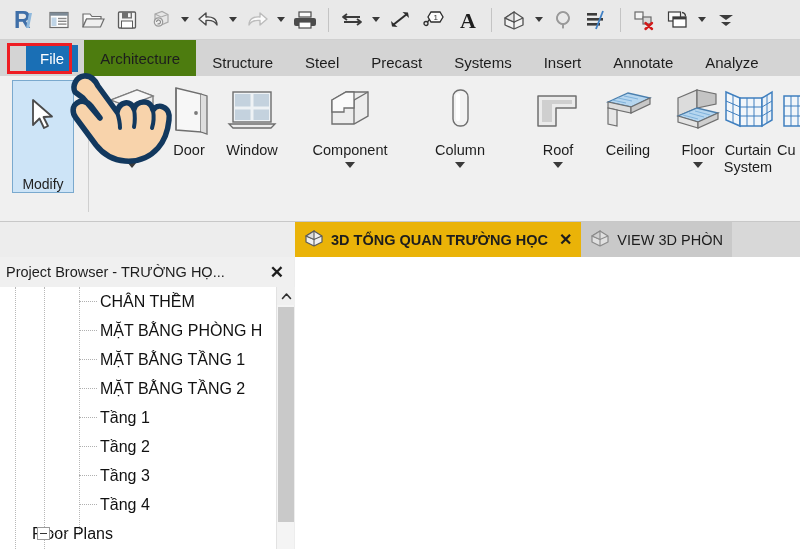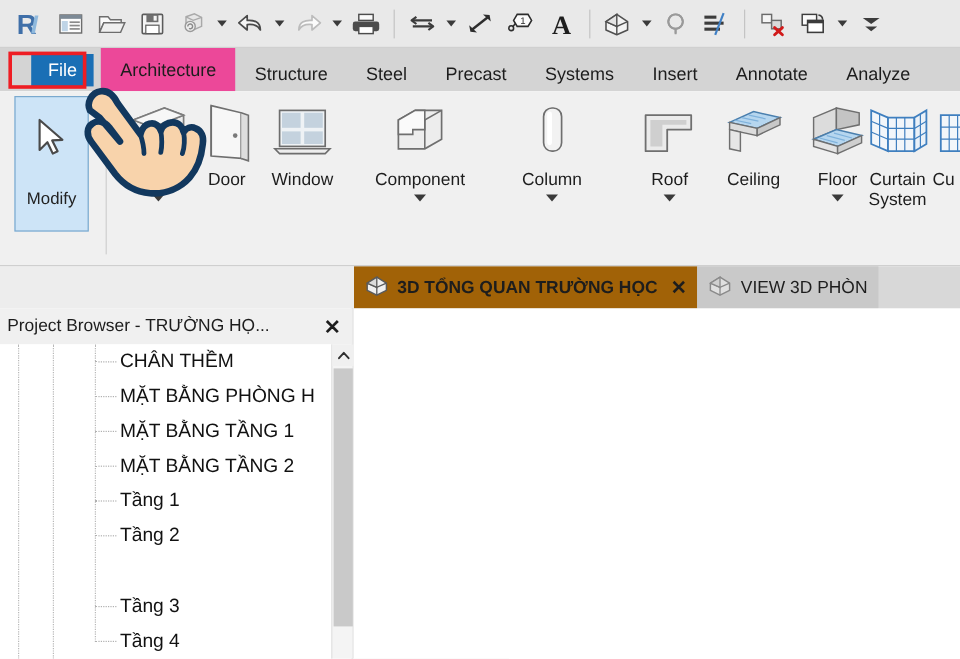--- a/index.html
+++ b/index.html
@@ -75,21 +75,21 @@
   }
   .file-highlight {
     position: absolute;
     left: 7px; top: 43px;
     width: 65px; height: 31px;
     border: 3px solid #ee1d23;
     pointer-events: none;
     z-index: 40;
   }
   .tab.active-tab {
-    background: #ec4899;
+    background: #4d7c0f;
     height: 36px;
   }
 
   
   .ribbon-panel {
     position: absolute; left: 0; top: 76px;
     width: 800px; height: 146px;
     background: #f0f0f0;
     border-bottom: 1px solid #c8c8c8;
   }
@@ -99,21 +99,21 @@
     background: #cfcfcf;
   }
 
   
   .modify-btn {
     position: absolute; left: 12px; top: 4px;
     width: 62px; height: 113px;
     background: #cde4f7;
     border: 1px solid #7aa9ce;
     display: flex; flex-direction: column;
-    align-items: center; justify-content: flex-start;
+    align-items: center; justify-content: space-between;
     padding-top: 16px;
   }
   .modify-label {
     margin-top: 22px;
     font-size: 14px; color: #222;
   }
   .select-label {
     position: absolute; left: 10px; top: 190px;
     font-size: 15px; color: #222;
     display: flex; align-items: center; gap: 8px;
@@ -239,21 +239,21 @@
   }
   .vtab {
     display: flex; align-items: center;
     gap: 7px;
     padding: 0 9px;
     font-size: 14.5px;
     color: #1d1d1d;
     white-space: nowrap;
   }
   .vtab.vactive {
-    background: #a16207;
+    background: #eab308;
     font-weight: bold;
   }
   .vtab.vinactive { background: #c9c9c9; }
   .vtab-close {
     font-size: 16px; font-weight: bold; margin-left: 4px;
   }
   .canvas {
     position: absolute; left: 295px; top: 35px;
     width: 505px; height: 292px;
     background: #ffffff;
@@ -639,21 +639,21 @@
           <span>MẶT BẰNG TẦNG 2</span>
         </div>
         <div class="node" style="padding-left:100px;">
           <span class="node-dash" style="left:79px; width:18px; top:14px;"></span>
           <span>Tầng 1</span>
         </div>
         <div class="node" style="padding-left:100px;">
           <span class="node-dash" style="left:79px; width:18px; top:14px;"></span>
           <span>Tầng 2</span>
         </div>
-        <div class="node" style="padding-left:100px;margin-top:30px;">
+        <div class="node" style="padding-left:100px;">
           <span class="node-dash" style="left:79px; width:18px; top:14px;"></span>
           <span>Tầng 3</span>
         </div>
         <div class="node" style="padding-left:100px;">
           <span class="node-dash" style="left:79px; width:18px; top:14px;"></span>
           <span>Tầng 4</span>
         </div>
         <div class="node" style="padding-left:32px;">
           <span class="expander" style="left:37px; top:8px;"></span>
           <span class="node-dash" style="left:51px; width:16px; top:14px;"></span>

